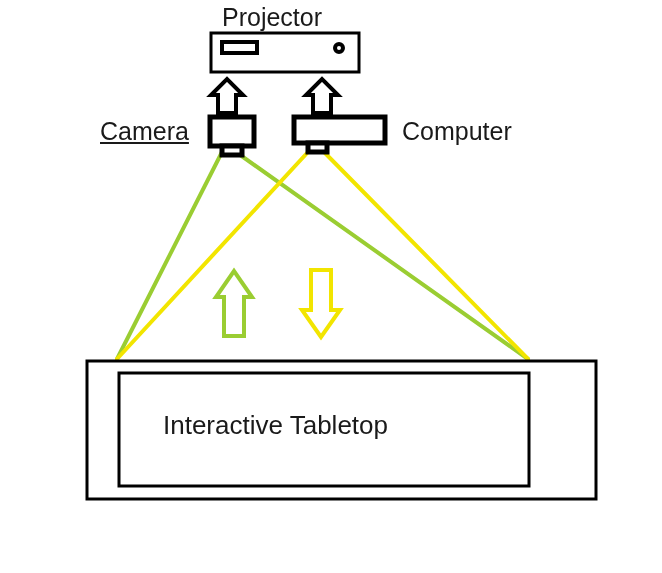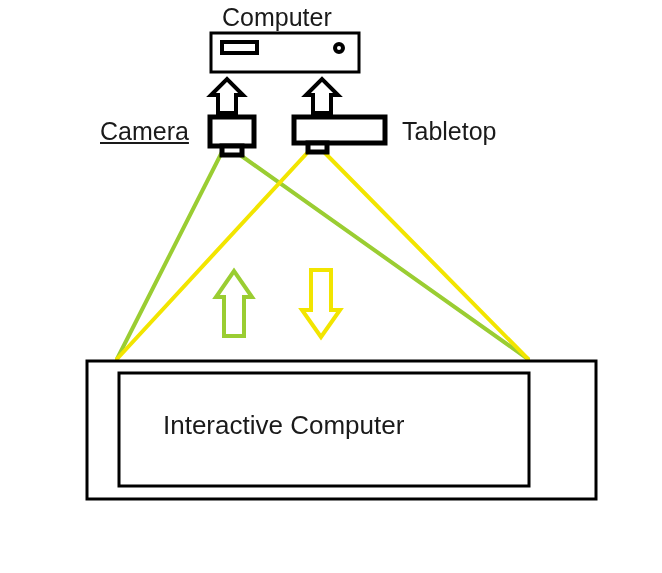--- a/index.html
+++ b/index.html
@@ -101,21 +101,21 @@
       <path d="M 311 270 L 311 310 L 302 310 L 321 337 L 340 310 L 331 310 L 331 270 Z" fill="#ffffff" stroke="#F2E500" stroke-width="4" stroke-linejoin="miter"></path>
     </g>
 
     <g>
       <rect x="87" y="361" width="509" height="138" fill="#ffffff" stroke="#000000" stroke-width="3"></rect>
       <rect x="119" y="373" width="410" height="113" fill="#ffffff" stroke="#000000" stroke-width="3"></rect>
     </g>
 
   </svg>
 
-  <div class="label" id="label-computer">Computer</div>
+  <div class="label" id="label-computer">Projector</div>
 
   <div class="label" id="label-camera">Camera</div>
 
-  <div class="label" id="label-projector">Tabletop</div>
+  <div class="label" id="label-projector">Computer</div>
 
-  <div class="label" id="label-tabletop">Interactive Computer</div>
+  <div class="label" id="label-tabletop">Interactive Tabletop</div>
 
 </div>
 
 </body></html>

